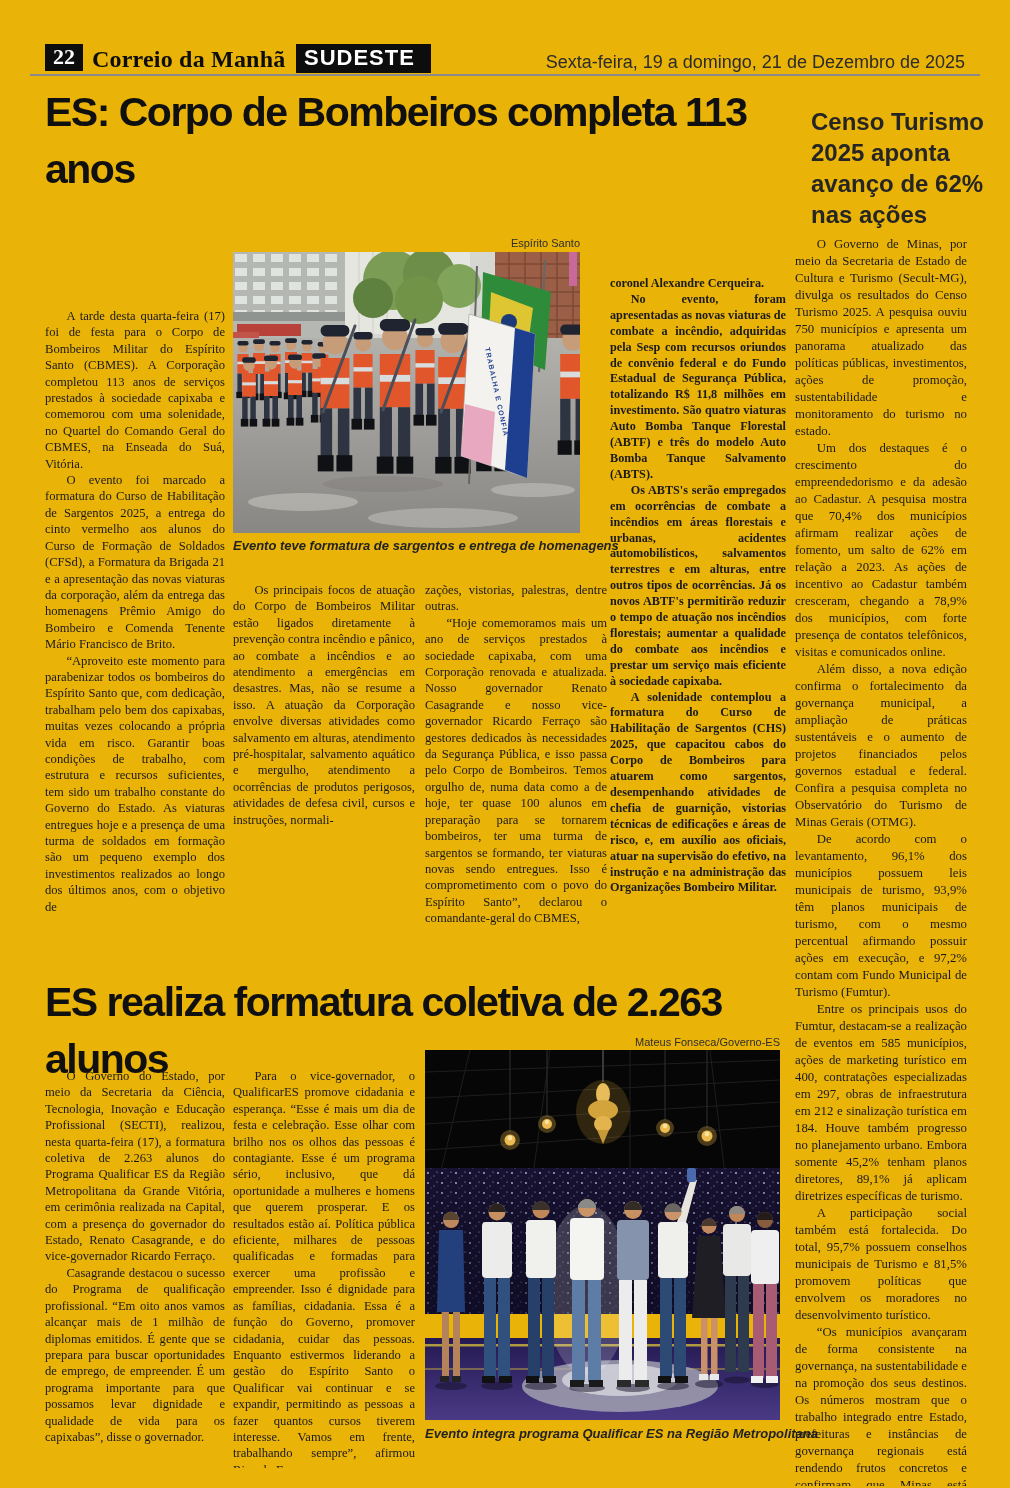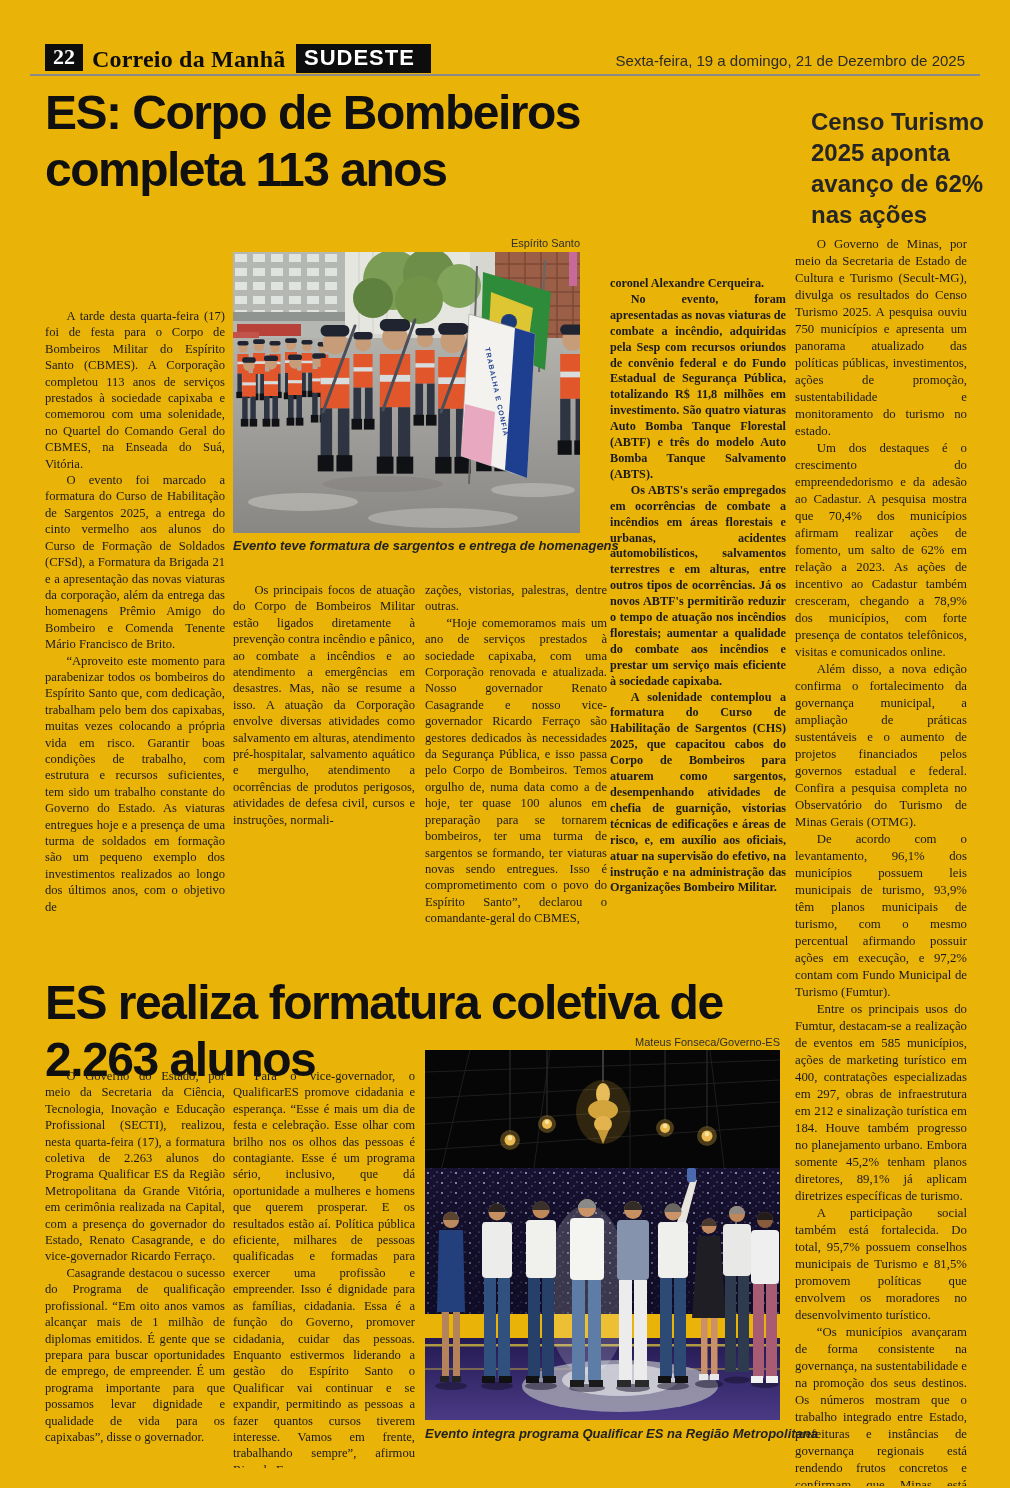--- a/index.html
+++ b/index.html
@@ -5,25 +5,25 @@
   html,body{margin:0;padding:0;background:#e9e9e9;}
   .page{position:relative;width:1010px;height:1488px;background:#eab308;margin:0 auto;
         font-family:"Liberation Serif",serif;color:#1a1a1a;overflow:hidden;}
   .abs{position:absolute;}
   
   .pagenum{background:#0d0d0d;color:#fff;font-family:"Liberation Serif",serif;font-weight:bold;
            font-size:22px;padding:2px 8px 3px;line-height:1;}
   .masthead{font-family:"Liberation Serif",serif;font-weight:bold;font-size:24px;color:#0d0d0d;letter-spacing:.2px;}
   .sectionbox{background:#0d0d0d;color:#fff;font-family:"Liberation Sans",sans-serif;font-weight:bold;
               font-size:22px;padding:3px 16px 4px;letter-spacing:1px;line-height:1;}
-  .dateline{font-family:"Liberation Sans",sans-serif;font-size:15px;color:#2b2b2b;}
+  .dateline{font-family:"Liberation Sans",sans-serif;font-size:18px;color:#2b2b2b;}
   .hrule{background:#8a8a8a;height:2px;}
   
   .hl{font-family:"Liberation Sans",sans-serif;font-weight:bold;color:#101010;
-      font-size:48px;line-height:57px;letter-spacing:-1.5px;margin:0;}
+      font-size:41px;line-height:57px;letter-spacing:-1.5px;margin:0;}
   .sub{font-family:"Liberation Sans",sans-serif;font-weight:normal;color:#4c4c4c;
        font-size:21px;margin:0;letter-spacing:0;}
   .sbhl{font-family:"Liberation Sans",sans-serif;font-weight:bold;color:#252525;
         font-size:24px;line-height:31px;letter-spacing:0;margin:16px;}
   
   .col{font-size:12.6px;line-height:16.4px;text-align:justify;overflow:hidden;
        hyphens:auto;margin-top:20px;-webkit-hyphens:auto;}
   .col p{margin:0;text-indent:1.7em;}
   .col p.cont{text-indent:0;}
   .col.narrow{font-size:12.2px;line-height:15.9px;font-weight:bold;}

